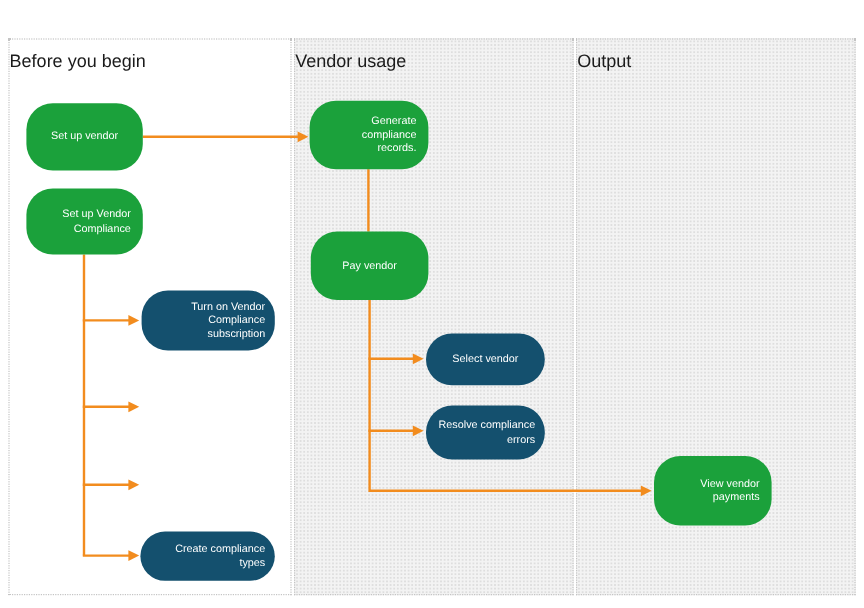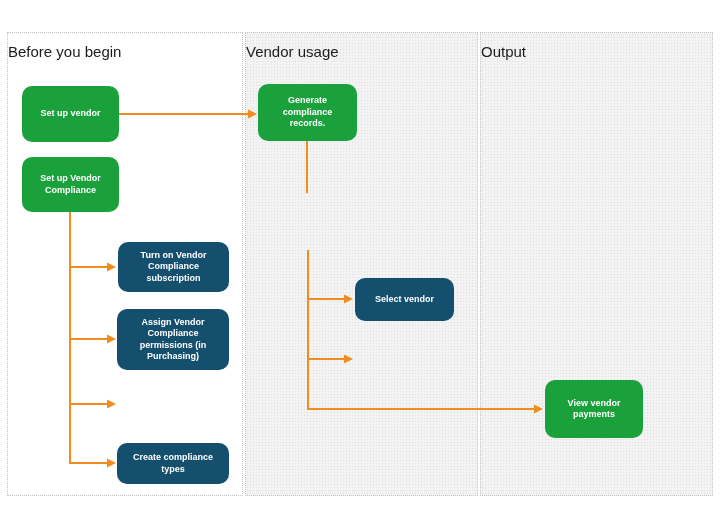--- a/index.html
+++ b/index.html
@@ -49,27 +49,26 @@
     text-align:left;
     font-size:15px;
     font-weight:400;
     color:var(--ink);
   }
   .node{
     position:absolute;
     display:flex;
     align-items:center;
     justify-content:center;
-    text-align:center;
+    text-align:right;
     color:#ffffff;
     font-size:9px;
     line-height:11.5px;
-    border-radius:10px;
+    border-radius:22px;
     cursor:pointer;
-    font-weight:bold;
   }
   .node.green{ background:var(--green); padding:2px 10px; }
   .node.blue{  background:var(--blue);  padding:16px 8px;  }
 
   
   #n-setup-vendor           { left:22px;  top:86px;  width:97px;  height:56px; }
   #n-setup-vendor-compliance{ left:22px;  top:157px; width:97px;  height:55px; }
   #n-turn-on-subscription   { left:118px; top:242px; width:111px; height:50px; }
   #n-assign-permissions     { left:117px; top:309px; width:112px; height:61px; }
   #n-create-definitions     { left:117px; top:384px; width:112px; height:41px; }
@@ -139,26 +138,27 @@
       <polygon class="hd" points="353,359 344,354.5 344,363.5"></polygon>
     </g>
   </svg>
 
   <div class="node green" id="n-setup-vendor">Set up vendor</div>
 
   <div class="node green" id="n-setup-vendor-compliance">Set up Vendor Compliance</div>
 
   <div class="node blue" id="n-turn-on-subscription">Turn on Vendor Compliance subscription</div>
 
-  <div class="node blue" id="n-assign-permissions">Assign Vendor Compliance permissions (in Purchasing)</div>
 
 
   <div class="node blue" id="n-create-types">Create compliance types</div>
 
   <div class="node green" id="n-generate-records">Generate compliance records.</div>
 
+  <div class="node green" id="n-pay-vendor">Pay vendor</div>
 
   <div class="node blue" id="n-select-vendor">Select vendor</div>
 
+  <div class="node blue" id="n-resolve-errors">Resolve compliance errors</div>
 
   <div class="node green" id="n-view-payments">View vendor payments</div>
 
 </div>
 
 </body></html>

